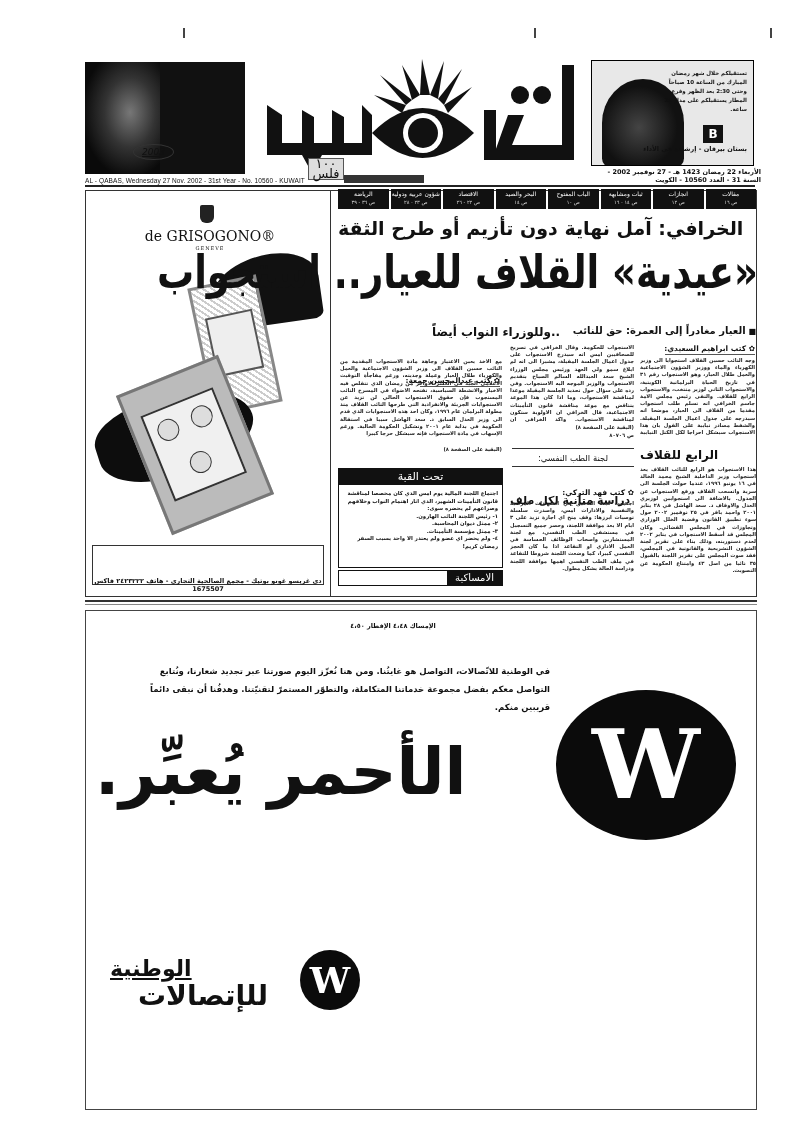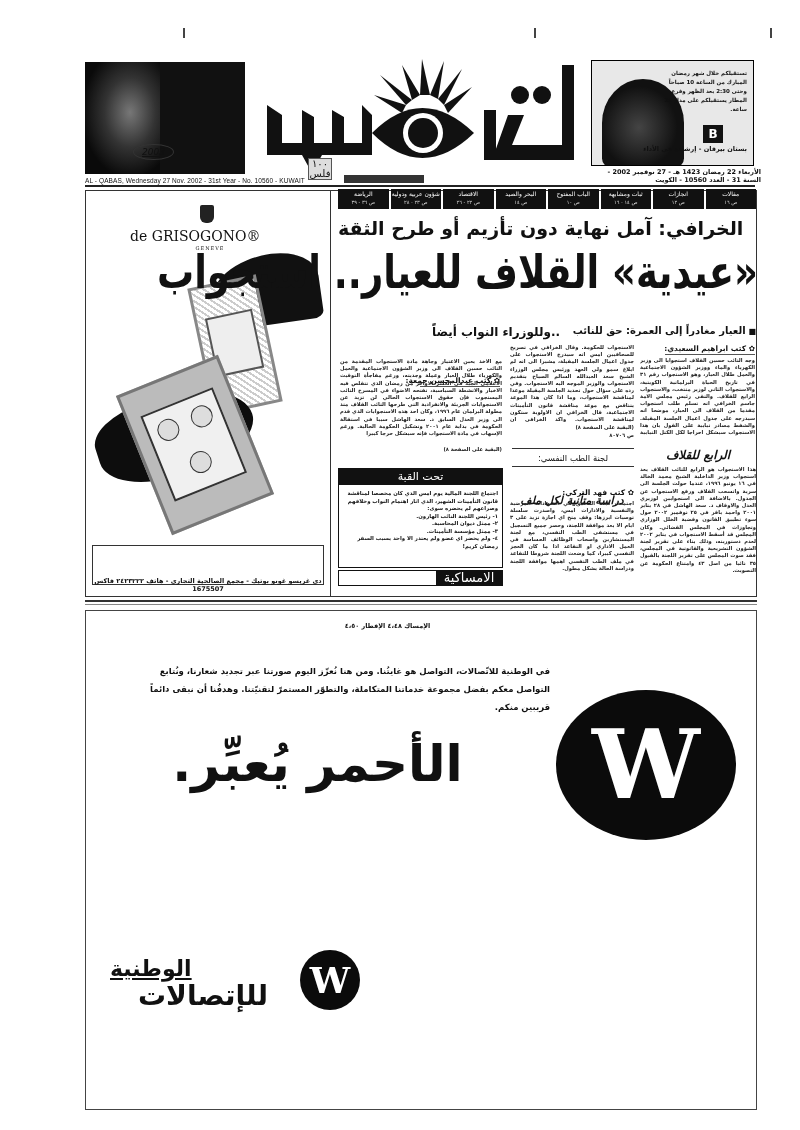--- a/index.html
+++ b/index.html
@@ -10,72 +10,72 @@
   .ad-left { left: 85px; top: 62px; width: 160px; height: 112px; background: #111; overflow: hidden; }
   .ad-left .face { position: absolute; left: 0; top: 0; width: 75px; height: 112px; background: radial-gradient(ellipse at 60% 45%, #777 0%, #333 40%, #0a0a0a 75%); }
   .ad-left .panel { position: absolute; left: 75px; top: 8px; width: 82px; height: 100px; background: #f4f4f4; }
   .ad-left .t1 { position:absolute; right: 4px; top: 4px; font-size: 18px; font-weight: bold; font-family: "DejaVu Serif", serif; }
   .ad-left .t2 { position:absolute; right: 4px; top: 28px; font-size: 8px; font-weight: bold; border-bottom: 1px solid #000; }
   .ad-left .t3 { position:absolute; right: 4px; top: 42px; font-size: 6px; font-weight: bold; }
   .ad-left .t4 { position:absolute; right: 6px; top: 55px; font-size: 34px; font-family: "DejaVu Serif", serif; font-style: italic; }
   .ad-left .t5 { position:absolute; left: 48px; top: 82px; font-size: 9px; font-style: italic; border: 1px solid #333; border-radius: 50%; padding: 2px 8px; text-decoration: underline; }
   .dateline-en { left: 85px; top: 177px; font-size: 6.5px; font-family: "Liberation Sans", sans-serif; letter-spacing: 0.1px; }
   .logo { left: 262px; top: 55px; width: 322px; height: 120px; }
-  .price-box { left: 308px; top: 158px; width: 24px; height: 22px; border: 1px solid #555; font-size: 10px; text-align: center; line-height: 10px; background: #ddd; }
+  .price-box { left: 308px; top: 158px; width: 36px; height: 22px; border: 1px solid #555; font-size: 13px; text-align: center; line-height: 10px; background: #ddd; }
   .ad-right { left: 591px; top: 60px; width: 163px; height: 106px; border: 1px solid #000; background: #e8e8e8; overflow: hidden; }
   .ad-right .dome { position: absolute; left: 10px; top: 18px; width: 82px; height: 88px; background: radial-gradient(ellipse at 45% 55%, #444 0%, #111 60%); border-radius: 50% 50% 10% 10%; }
   .ad-right .txt { position: absolute; right: 6px; top: 8px; width: 95px; font-size: 5.5px; font-weight: bold; line-height: 9px; text-align: right; direction: rtl; }
   .ad-right .logo-b { position: absolute; right: 30px; top: 64px; width: 20px; height: 18px; background: #111; color: #fff; font-size: 12px; font-weight: bold; text-align: center; line-height: 18px; }
   .ad-right .brand { position: absolute; right: 6px; top: 84px; font-size: 6.5px; font-weight: bold; direction: rtl; }
   .dateline-ar { left: 591px; top: 168px; width: 170px; font-size: 6.5px; font-weight: bold; direction: rtl; text-align: right; }
   .rule-top { left: 85px; top: 185px; width: 670px; height: 2px; background: #222; }
   
   .sections { left: 338px; top: 189px; width: 418px; height: 20px; display: flex; flex-direction: row-reverse; gap: 2px; }
   .sections .sec { flex: 1; background: #111; color: #fff; text-align: center; font-size: 6px; line-height: 8px; padding-top: 1px; }
   .sections .sec .pg { font-size: 5px; color: #ddd; }
   .silver { left: 344px; top: 175px; width: 80px; height: 8px; background: #333; }
   
   .frame { left: 85px; top: 190px; width: 672px; height: 407px; border: 1px solid #333; }
   .frame-divider { left: 330px; top: 190px; width: 1px; height: 407px; background: #333; }
   
   .watch-ad { left: 86px; top: 191px; width: 243px; height: 405px; background: #fff; }
   .brand-crest { left: 200px; top: 205px; width: 14px; height: 18px; background: #222; border-radius: 2px 2px 6px 6px; }
-  .brand-name { left: 130px; top: 228px; width: 160px; text-align: left; font-family: "DejaVu Serif", serif; font-size: 14px; }
+  .brand-name { left: 130px; top: 228px; width: 160px; text-align: center; font-family: "DejaVu Serif", serif; font-size: 14px; }
   .brand-sub { left: 130px; top: 245px; width: 160px; text-align: center; font-family: "DejaVu Serif", serif; font-size: 5px; letter-spacing: 1px; }
   .strap1 { left: 210px; top: 255px; width: 110px; height: 70px; background: #111; border-radius: 60% 40% 10% 10%; transform: rotate(-8deg); }
   .watch1 { left: 200px; top: 280px; width: 70px; height: 130px; background: repeating-linear-gradient(45deg,#ccc 0 2px,#fff 2px 5px); border: 3px solid #888; transform: rotate(-12deg); }
   .watch1 .dial { position:absolute; left: 8px; top: 30px; width: 48px; height: 60px; background: #eee; border: 2px solid #555; }
   .strap2 { left: 95px; top: 395px; width: 160px; height: 80px; background: #0d0d0d; border-radius: 40% 60% 50% 50%; transform: rotate(-18deg); }
   .watch2 { left: 140px; top: 370px; width: 110px; height: 150px; background: #bbb; border: 3px solid #777; transform: rotate(-22deg); }
   .watch2 .dial { position:absolute; left: 12px; top: 25px; width: 78px; height: 92px; background: #f0f0f0; border: 2px solid #333; }
   .watch2 .sub { position:absolute; width: 22px; height: 22px; border: 1px solid #333; border-radius: 50%; background:#ddd; }
   .watch-contact { left: 92px; top: 545px; width: 232px; height: 40px; border: 1px solid #333; }
   .watch-contact-txt { left: 92px; top: 577px; width: 232px; font-size: 6.5px; font-weight: bold; text-align: center; direction: rtl; }
   
   .subhead { left: 338px; top: 217px; width: 416px; font-size: 19px; font-weight: bold; direction: rtl; text-align: left; white-space: nowrap; }
   .mainhead { left: 334px; top: 245px; width: 424px; font-size: 37px; font-weight: 900; direction: rtl; text-align: center; white-space: nowrap; letter-spacing: -1px; font-family: "DejaVu Sans", sans-serif; transform: scaleY(1.25); transform-origin: top; }
   .kicker { left: 570px; top: 325px; width: 186px; font-size: 10px; font-weight: bold; direction: rtl; text-align: right; white-space: nowrap; }
   .kicker::before { content: "■ "; font-size: 8px; }
   .kicker2 { left: 340px; top: 325px; width: 220px; font-size: 12px; font-weight: bold; direction: rtl; text-align: right; white-space: nowrap; }
   .byline { font-size: 7.5px; font-weight: bold; direction: rtl; text-align: right; white-space: nowrap; border-bottom: 1px solid #555; padding-bottom: 1px; }
   .byline::before { content: "✿ "; }
   .col-text { font-size: 5.2px; line-height: 7.2px; direction: rtl; text-align: justify; color: #222; overflow: hidden; font-weight: bold; }
-  .sidehead { font-size: 12px; font-weight: bold; direction: rtl; text-align: center; white-space: nowrap; font-style: italic; }
+  .sidehead { font-size: 12px; font-weight: bold; direction: rtl; text-align: left; white-space: nowrap; }
   .box-under { left: 338px; top: 468px; width: 165px; height: 100px; border: 1px solid #111; }
   .box-under-title { left: 338px; top: 468px; width: 165px; height: 17px; background: #111; color: #fff; font-size: 11px; text-align: center; line-height: 17px; direction: rtl; }
   .box-under-body { left: 344px; top: 490px; width: 154px; font-size: 5.4px; line-height: 7.5px; direction: rtl; text-align: right; font-weight: bold; }
   .prayer { left: 338px; top: 570px; width: 165px; height: 16px; border: 1px solid #111; display: flex; flex-direction: row-reverse; }
-  .prayer .lbl { width: 66px; background: #111; color: #fff; font-size: 13px; text-align: center; line-height: 14px; }
+  .prayer .lbl { width: 55px; background: #111; color: #fff; font-size: 10px; text-align: center; line-height: 14px; }
   .prayer .val { flex: 1; font-size: 6.5px; font-weight: bold; text-align: center; line-height: 14px; direction: rtl; margin-top: 48px; }
   .rule-mid { left: 85px; top: 600px; width: 672px; height: 2px; background: #333; }
   .rule-mid2 { left: 85px; top: 604px; width: 672px; height: 1px; background: #888; }
   
   .ad-bottom { left: 85px; top: 610px; width: 672px; height: 500px; border: 1px solid #444; }
   .ad-body { left: 130px; top: 662px; width: 420px; font-size: 8.5px; line-height: 18px; font-weight: bold; direction: rtl; text-align: right; }
-  .slogan { left: 95px; top: 735px; width: 445px; font-size: 50px; font-weight: 900; direction: rtl; text-align: center; white-space: nowrap; letter-spacing: -2px; }
+  .slogan { left: 95px; top: 735px; width: 445px; font-size: 64px; font-weight: 900; direction: rtl; text-align: left; white-space: nowrap; letter-spacing: -2px; }
   .big-logo { left: 556px; top: 690px; width: 180px; height: 150px; background: #0b0b0b; border-radius: 50%; }
   .big-logo-glyph { left: 556px; top: 690px; width: 180px; height: 150px; color: #fff; font-size: 96px; font-weight: 900; text-align: center; line-height: 150px; font-family: "DejaVu Serif", serif; }
   .small-logo { left: 300px; top: 950px; width: 60px; height: 60px; background: #0b0b0b; border-radius: 50%; }
   .small-logo-glyph { left: 300px; top: 950px; width: 60px; height: 60px; color: #fff; font-size: 36px; font-weight: 900; text-align: center; line-height: 60px; font-family: "DejaVu Serif", serif; }
   .brand-w1 { left: 110px; top: 955px; width: 186px; font-size: 22px; font-weight: 900; direction: rtl; text-align: left; white-space: nowrap; line-height: 28px; letter-spacing: -1px; text-decoration: underline; }
   .brand-w2 { left: 110px; top: 982px; width: 186px; font-size: 28px; font-weight: 700; direction: rtl; text-align: center; white-space: nowrap; line-height: 28px; letter-spacing: -1px; }
   .scan-marks { top: 28px; width: 2px; height: 10px; background: #444; }
 </style>
 </head>
 <body>

